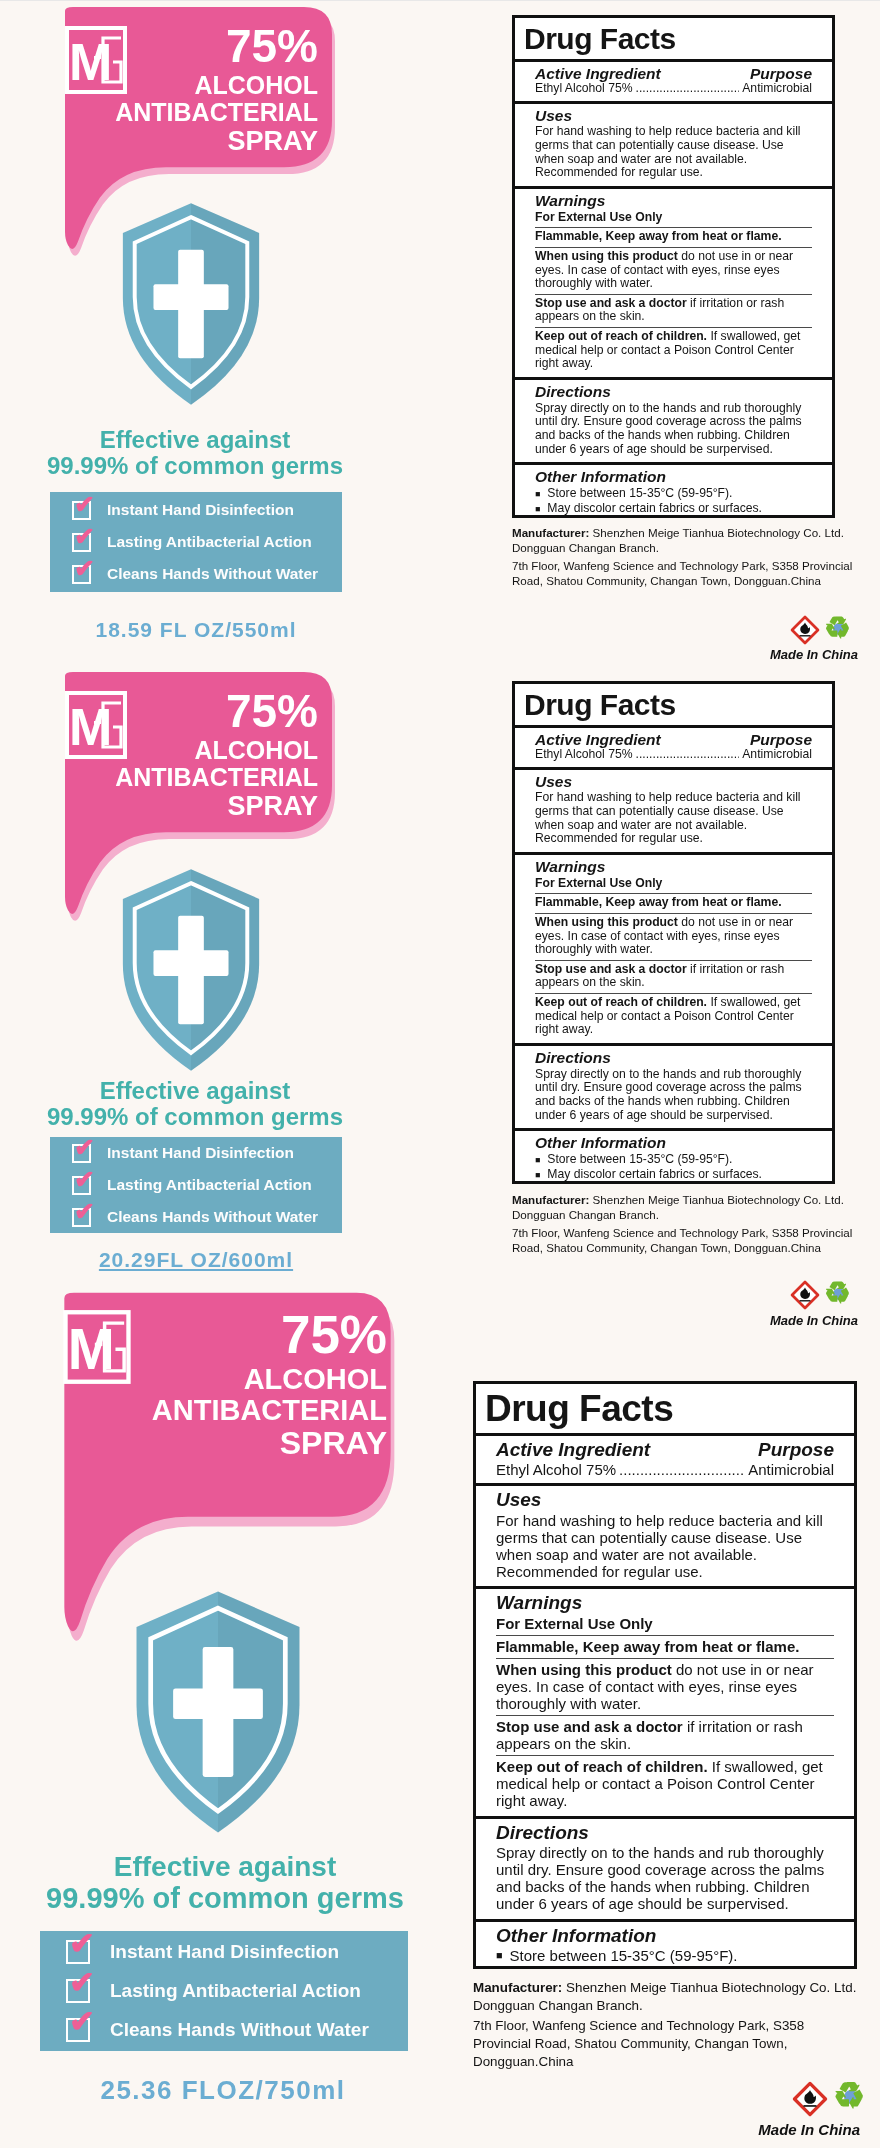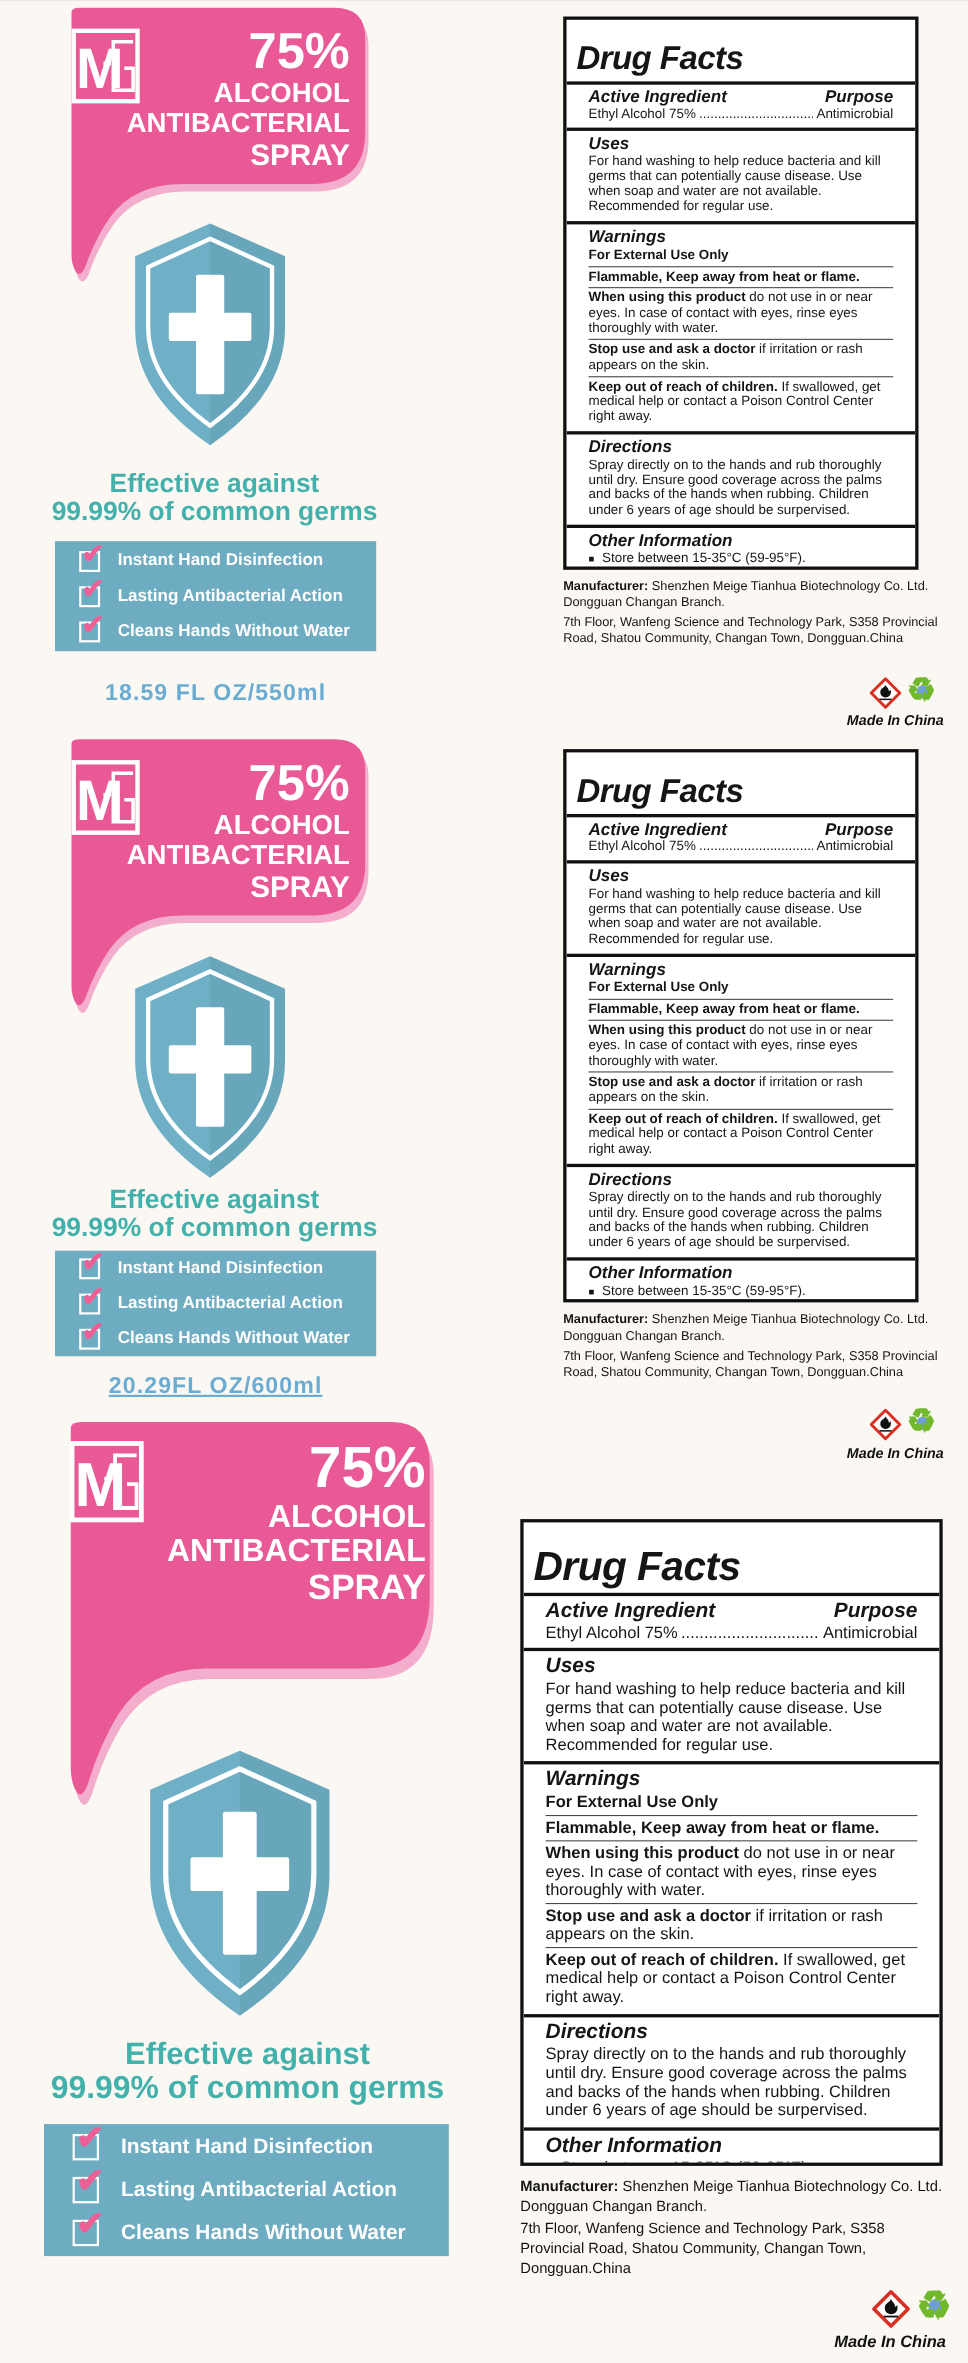--- a/index.html
+++ b/index.html
@@ -38,21 +38,21 @@
   .feat-s .ck{font-size:25px;left:0px;top:-11px;}
   .feat-l .ck{font-size:31px;left:1px;top:-14px;}
 
   .vol{position:absolute;text-align:center;color:#6badd2;font-weight:bold;}
   .vol-s{font-size:21px;letter-spacing:1px;}
   .vol-l{font-size:26px;letter-spacing:1.5px;}
 
   
   .df{position:absolute;background:#fff;border:3px solid #101010;box-sizing:border-box;
       overflow:hidden;color:#151515;}
-  .df .ttl{font-style:italic;font-weight:bold;letter-spacing:-0.5px;padding:19px 9px 3px;}
+  .df .ttl{font-weight:bold;letter-spacing:-0.5px;padding:4px 9px 3px;}
   .df-s .ttl{font-size:30px;}
   .df-l .ttl{font-size:37px;}
   .df .sec{border-top:3px solid #101010;padding:3px 20px 5px;}
   .df .h{font-weight:bold;font-style:italic;display:inline-block;}
   .df-s{font-size:12.2px;line-height:1.12;}
   .df-l{font-size:15px;line-height:1.14;}
   .df-s .h{font-size:15.5px;}
   .df-l .h{font-size:19px;}
   .df p{margin:1px 0;}
   .df .thin{border:none;border-top:1px solid #4a4a4a;margin:3px 0 2px;}
@@ -331,20 +331,21 @@
         </span>
         <span>Lasting Antibacterial Action</span>
       </div>
     <div class="row">
         <span class="cb">
           <span class="ck">✔</span>
         </span>
         <span>Cleans Hands Without Water</span>
       </div>
   </div>
+  <div class="vol vol-l" style="left:73px;top:2074px;width:300px;">25.36 FLOZ/750ml</div>
 
   <section class="df df-l" style="left:473px;top:1380px;width:384px;height:588px;">
     <div class="ttl">Drug Facts</div>
     <div class="sec">
       <div class="ai-head">
         <span class="h">Active Ingredient</span>
         <span class="h">Purpose</span>
       </div>
       <div class="leader">
         <span>Ethyl Alcohol 75%</span>

